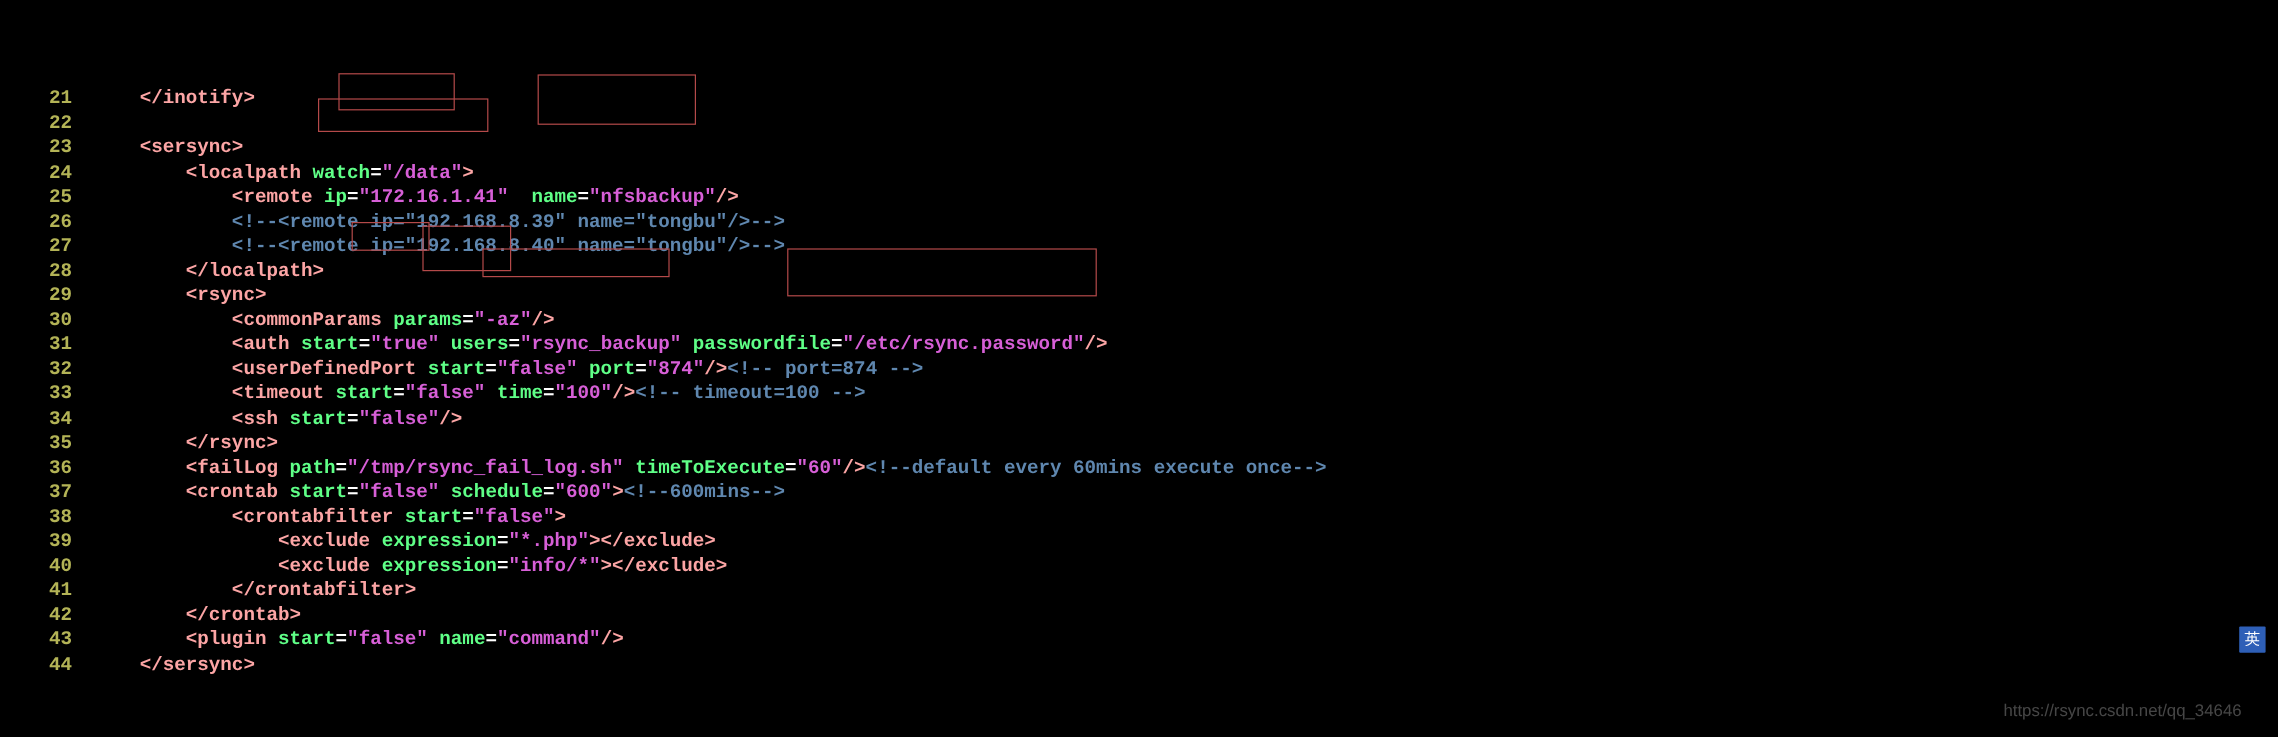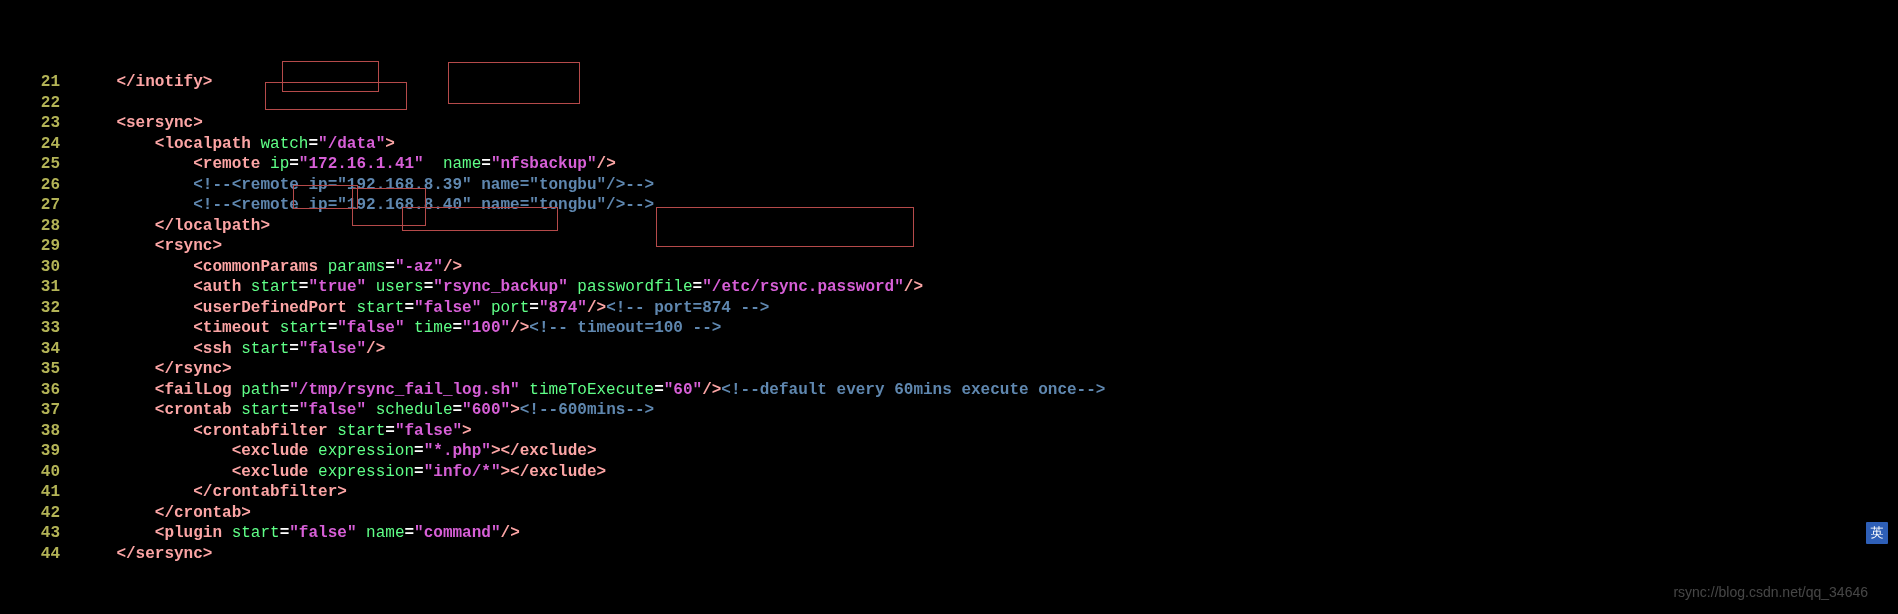--- a/index.html
+++ b/index.html
@@ -32,21 +32,21 @@
     user-select: none;
     flex-shrink: 0;
   }
   .code {
     flex: 1;
     position: relative;
     color: #ffffff;
   }
   .c-white { color: #ffffff; font-weight: bold; }
   .c-cyan  { color: #fca5a5; font-weight: bold; }
-  .c-green { color: #5fff87; font-weight: normal; }
+  .c-green { color: #5fff87; font-weight: bold; }
   .c-pink  { color: #d75fd7; font-weight: bold; }
   .c-gray  { color: #5f87af; font-weight: bold; }
   .box {
     position: absolute;
     border: 1px solid #b54a4a;
     pointer-events: none;
   }
   
   .box1 { left: 282px; top: 61px;  width: 95px;  height: 29px; }   
   .box2 { left: 265px; top: 82px;  width: 140px; height: 26px; }   
@@ -86,17 +86,17 @@
 <div class="editor" id="editor"><div class="code-line"><div class="gutter">21</div><div class="code"><span class="c-white">    </span><span class="c-cyan">&lt;/inotify&gt;</span></div></div><div class="code-line"><div class="gutter">22</div><div class="code"></div></div><div class="code-line"><div class="gutter">23</div><div class="code"><span class="c-white">    </span><span class="c-cyan">&lt;sersync&gt;</span></div></div><div class="code-line"><div class="gutter">24</div><div class="code"><span class="c-white">        </span><span class="c-cyan">&lt;localpath</span><span class="c-white"> </span><span class="c-green">watch</span><span class="c-white">=</span><span class="c-pink">"/data"</span><span class="c-cyan">&gt;</span></div></div><div class="code-line"><div class="gutter">25</div><div class="code"><span class="c-white">            </span><span class="c-cyan">&lt;remote</span><span class="c-white"> </span><span class="c-green">ip</span><span class="c-white">=</span><span class="c-pink">"172.16.1.41"</span><span class="c-white">  </span><span class="c-green">name</span><span class="c-white">=</span><span class="c-pink">"nfsbackup"</span><span class="c-cyan">/&gt;</span></div></div><div class="code-line"><div class="gutter">26</div><div class="code"><span class="c-white">            </span><span class="c-gray">&lt;!--&lt;remote ip="192.168.8.39" name="tongbu"/&gt;--&gt;</span></div></div><div class="code-line"><div class="gutter">27</div><div class="code"><span class="c-white">            </span><span class="c-gray">&lt;!--&lt;remote ip="192.168.8.40" name="tongbu"/&gt;--&gt;</span></div></div><div class="code-line"><div class="gutter">28</div><div class="code"><span class="c-white">        </span><span class="c-cyan">&lt;/localpath&gt;</span></div></div><div class="code-line"><div class="gutter">29</div><div class="code"><span class="c-white">        </span><span class="c-cyan">&lt;rsync&gt;</span></div></div><div class="code-line"><div class="gutter">30</div><div class="code"><span class="c-white">            </span><span class="c-cyan">&lt;commonParams</span><span class="c-white"> </span><span class="c-green">params</span><span class="c-white">=</span><span class="c-pink">"-az"</span><span class="c-cyan">/&gt;</span></div></div><div class="code-line"><div class="gutter">31</div><div class="code"><span class="c-white">            </span><span class="c-cyan">&lt;auth</span><span class="c-white"> </span><span class="c-green">start</span><span class="c-white">=</span><span class="c-pink">"true"</span><span class="c-white"> </span><span class="c-green">users</span><span class="c-white">=</span><span class="c-pink">"rsync_backup"</span><span class="c-white"> </span><span class="c-green">passwordfile</span><span class="c-white">=</span><span class="c-pink">"/etc/rsync.password"</span><span class="c-cyan">/&gt;</span></div></div><div class="code-line"><div class="gutter">32</div><div class="code"><span class="c-white">            </span><span class="c-cyan">&lt;userDefinedPort</span><span class="c-white"> </span><span class="c-green">start</span><span class="c-white">=</span><span class="c-pink">"false"</span><span class="c-white"> </span><span class="c-green">port</span><span class="c-white">=</span><span class="c-pink">"874"</span><span class="c-cyan">/&gt;</span><span class="c-gray">&lt;!-- port=874 --&gt;</span></div></div><div class="code-line"><div class="gutter">33</div><div class="code"><span class="c-white">            </span><span class="c-cyan">&lt;timeout</span><span class="c-white"> </span><span class="c-green">start</span><span class="c-white">=</span><span class="c-pink">"false"</span><span class="c-white"> </span><span class="c-green">time</span><span class="c-white">=</span><span class="c-pink">"100"</span><span class="c-cyan">/&gt;</span><span class="c-gray">&lt;!-- timeout=100 --&gt;</span></div></div><div class="code-line"><div class="gutter">34</div><div class="code"><span class="c-white">            </span><span class="c-cyan">&lt;ssh</span><span class="c-white"> </span><span class="c-green">start</span><span class="c-white">=</span><span class="c-pink">"false"</span><span class="c-cyan">/&gt;</span></div></div><div class="code-line"><div class="gutter">35</div><div class="code"><span class="c-white">        </span><span class="c-cyan">&lt;/rsync&gt;</span></div></div><div class="code-line"><div class="gutter">36</div><div class="code"><span class="c-white">        </span><span class="c-cyan">&lt;failLog</span><span class="c-white"> </span><span class="c-green">path</span><span class="c-white">=</span><span class="c-pink">"/tmp/rsync_fail_log.sh"</span><span class="c-white"> </span><span class="c-green">timeToExecute</span><span class="c-white">=</span><span class="c-pink">"60"</span><span class="c-cyan">/&gt;</span><span class="c-gray">&lt;!--default every 60mins execute once--&gt;</span></div></div><div class="code-line"><div class="gutter">37</div><div class="code"><span class="c-white">        </span><span class="c-cyan">&lt;crontab</span><span class="c-white"> </span><span class="c-green">start</span><span class="c-white">=</span><span class="c-pink">"false"</span><span class="c-white"> </span><span class="c-green">schedule</span><span class="c-white">=</span><span class="c-pink">"600"</span><span class="c-cyan">&gt;</span><span class="c-gray">&lt;!--600mins--&gt;</span></div></div><div class="code-line"><div class="gutter">38</div><div class="code"><span class="c-white">            </span><span class="c-cyan">&lt;crontabfilter</span><span class="c-white"> </span><span class="c-green">start</span><span class="c-white">=</span><span class="c-pink">"false"</span><span class="c-cyan">&gt;</span></div></div><div class="code-line"><div class="gutter">39</div><div class="code"><span class="c-white">                </span><span class="c-cyan">&lt;exclude</span><span class="c-white"> </span><span class="c-green">expression</span><span class="c-white">=</span><span class="c-pink">"*.php"</span><span class="c-cyan">&gt;</span><span class="c-cyan">&lt;/exclude&gt;</span></div></div><div class="code-line"><div class="gutter">40</div><div class="code"><span class="c-white">                </span><span class="c-cyan">&lt;exclude</span><span class="c-white"> </span><span class="c-green">expression</span><span class="c-white">=</span><span class="c-pink">"info/*"</span><span class="c-cyan">&gt;</span><span class="c-cyan">&lt;/exclude&gt;</span></div></div><div class="code-line"><div class="gutter">41</div><div class="code"><span class="c-white">            </span><span class="c-cyan">&lt;/crontabfilter&gt;</span></div></div><div class="code-line"><div class="gutter">42</div><div class="code"><span class="c-white">        </span><span class="c-cyan">&lt;/crontab&gt;</span></div></div><div class="code-line"><div class="gutter">43</div><div class="code"><span class="c-white">        </span><span class="c-cyan">&lt;plugin</span><span class="c-white"> </span><span class="c-green">start</span><span class="c-white">=</span><span class="c-pink">"false"</span><span class="c-white"> </span><span class="c-green">name</span><span class="c-white">=</span><span class="c-pink">"command"</span><span class="c-cyan">/&gt;</span></div></div><div class="code-line"><div class="gutter">44</div><div class="code"><span class="c-white">    </span><span class="c-cyan">&lt;/sersync&gt;</span></div></div></div>
 
 <div class="box box1"></div>
 <div class="box box2"></div>
 <div class="box box3"></div>
 <div class="box box4"></div>
 <div class="box box5"></div>
 <div class="box box6"></div>
 <div class="box box7"></div>
 
-<div class="watermark">rsync://blog.csdn.net/qq_34646</div>
+<div class="watermark">https://rsync.csdn.net/qq_34646</div>
 <div class="ime">英</div>
 
 
 
 
 </body></html>

